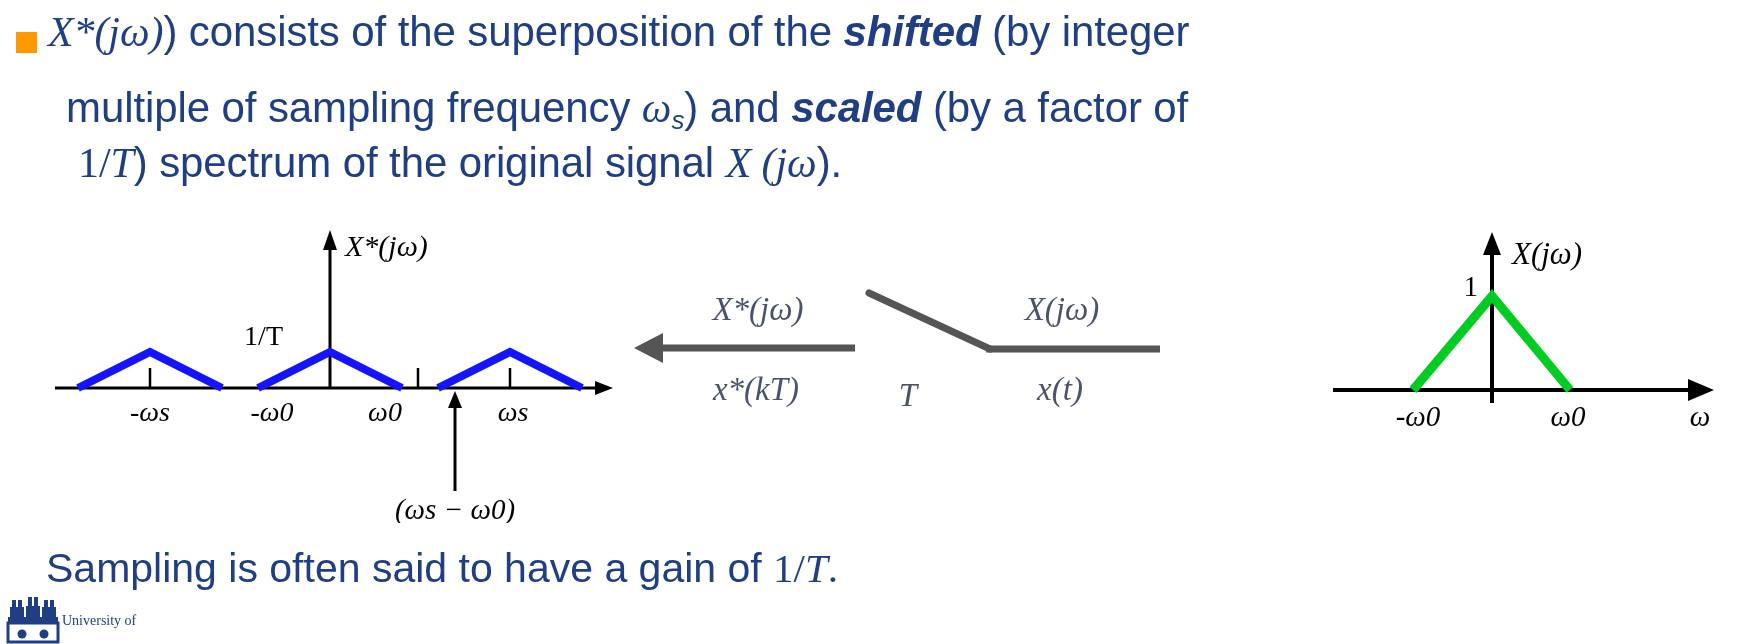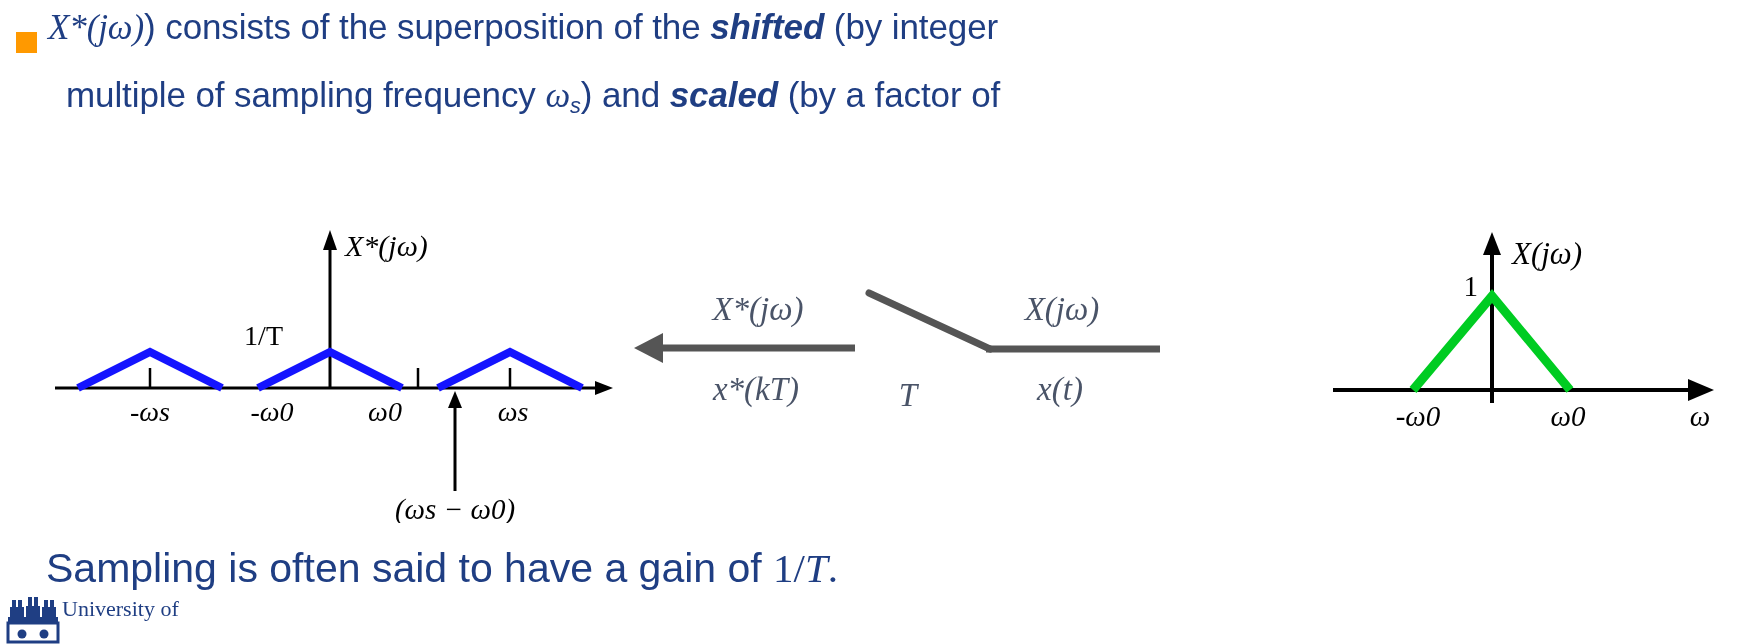--- a/index.html
+++ b/index.html
@@ -20,21 +20,21 @@
   }
   .bullet-marker {
     position: absolute;
     left: 8px; top: 26px;
     width: 21px; height: 21px;
     background: #ff9900;
   }
   .bullet-text {
     margin: 0 0 0 40px;
     color: #1f3e83;
-    font-size: 35px;
+    font-size: 42px;
     line-height: 1.22;
     font-family: "Liberation Sans", sans-serif;
     letter-spacing: -0.1px;
   }
   .bullet-text .l2 { display:block; padding-left: 18px; margin-top: 24px; }
   .bullet-text .l3 { display:block; padding-left: 30px; }
   .mathit {
     font-family: "Liberation Serif", serif;
     font-style: italic;
   }
@@ -66,37 +66,38 @@
 
   
   .logo {
     position: absolute;
     left: 6px; top: 596px;
     width: 300px; height: 48px;
     overflow: hidden;
   }
   .logo-text {
     position: absolute;
-    left: 56px; top: 2px;
+    left: 56px; top: 18px;
     color: #1f3e83;
-    font-size: 22px;
+    font-size: 14px;
     font-family: "Liberation Serif", serif;
     line-height: 1.0;
   }
 </style>
 </head>
 <body>
 
 <div class="slide">
 
   <div class="bullet-row">
     <div class="bullet-marker"></div>
     <p class="bullet-text">
       <span class="mathit">X*(j</span><span class="mathit">ω</span><span class="mathit">)</span><span>) consists of the superposition of the </span><span class="bolditalic">shifted</span><span> (by integer</span>
       <span class="l2"><span>multiple of sampling frequency </span><span class="mathit">ω</span><sub class="sf">s</sub><span>) and </span><span class="bolditalic">scaled</span><span> (by a factor of</span></span>
+      <span class="l3"><span class="mathup">1/</span><span class="mathit">T</span><span>) spectrum of the original signal </span><span class="mathit">X</span><span class="mathit"> (j</span><span class="mathit">ω</span><span>).</span></span>
     </p>
   </div>
 
   <div class="figure">
     <svg width="1750" height="295" viewBox="0 0 1750 295" xmlns="http://www.w3.org/2000/svg">
 
       <g>
 
         <line x1="55" y1="160" x2="595" y2="160" stroke="#000000" stroke-width="3"></line>
         <polygon points="595,153 613,160 595,167" fill="#000000"></polygon>

